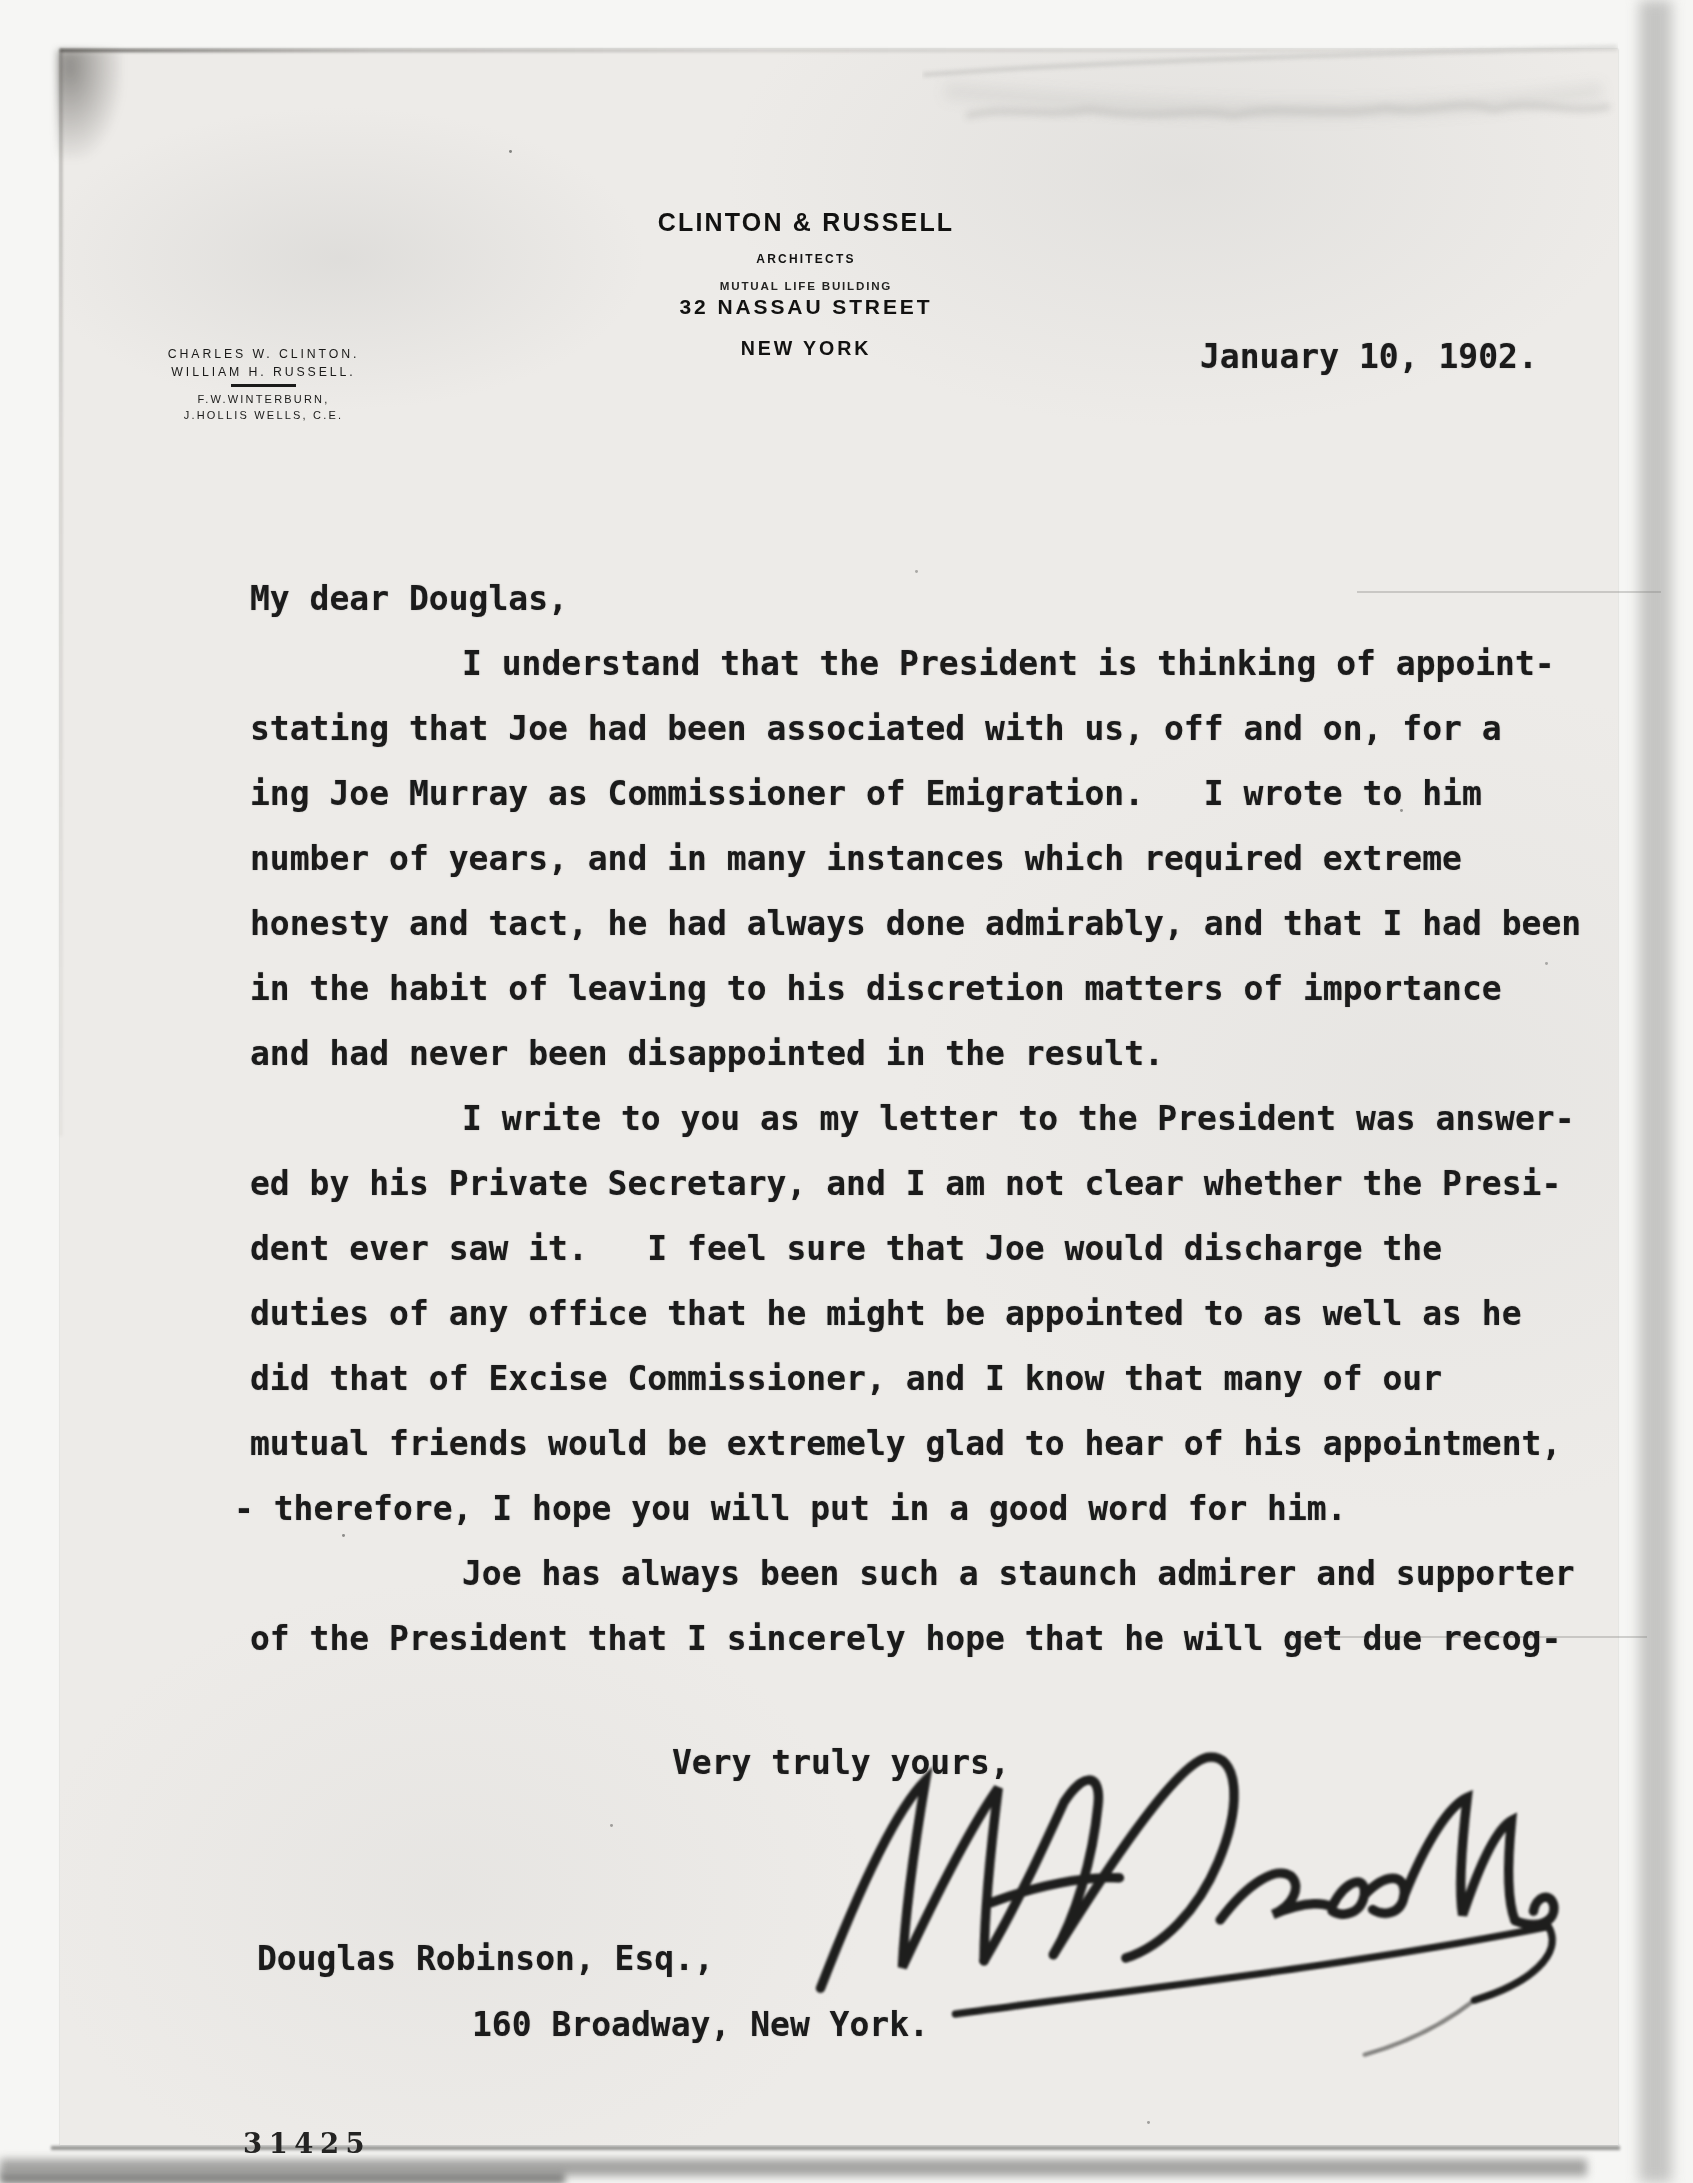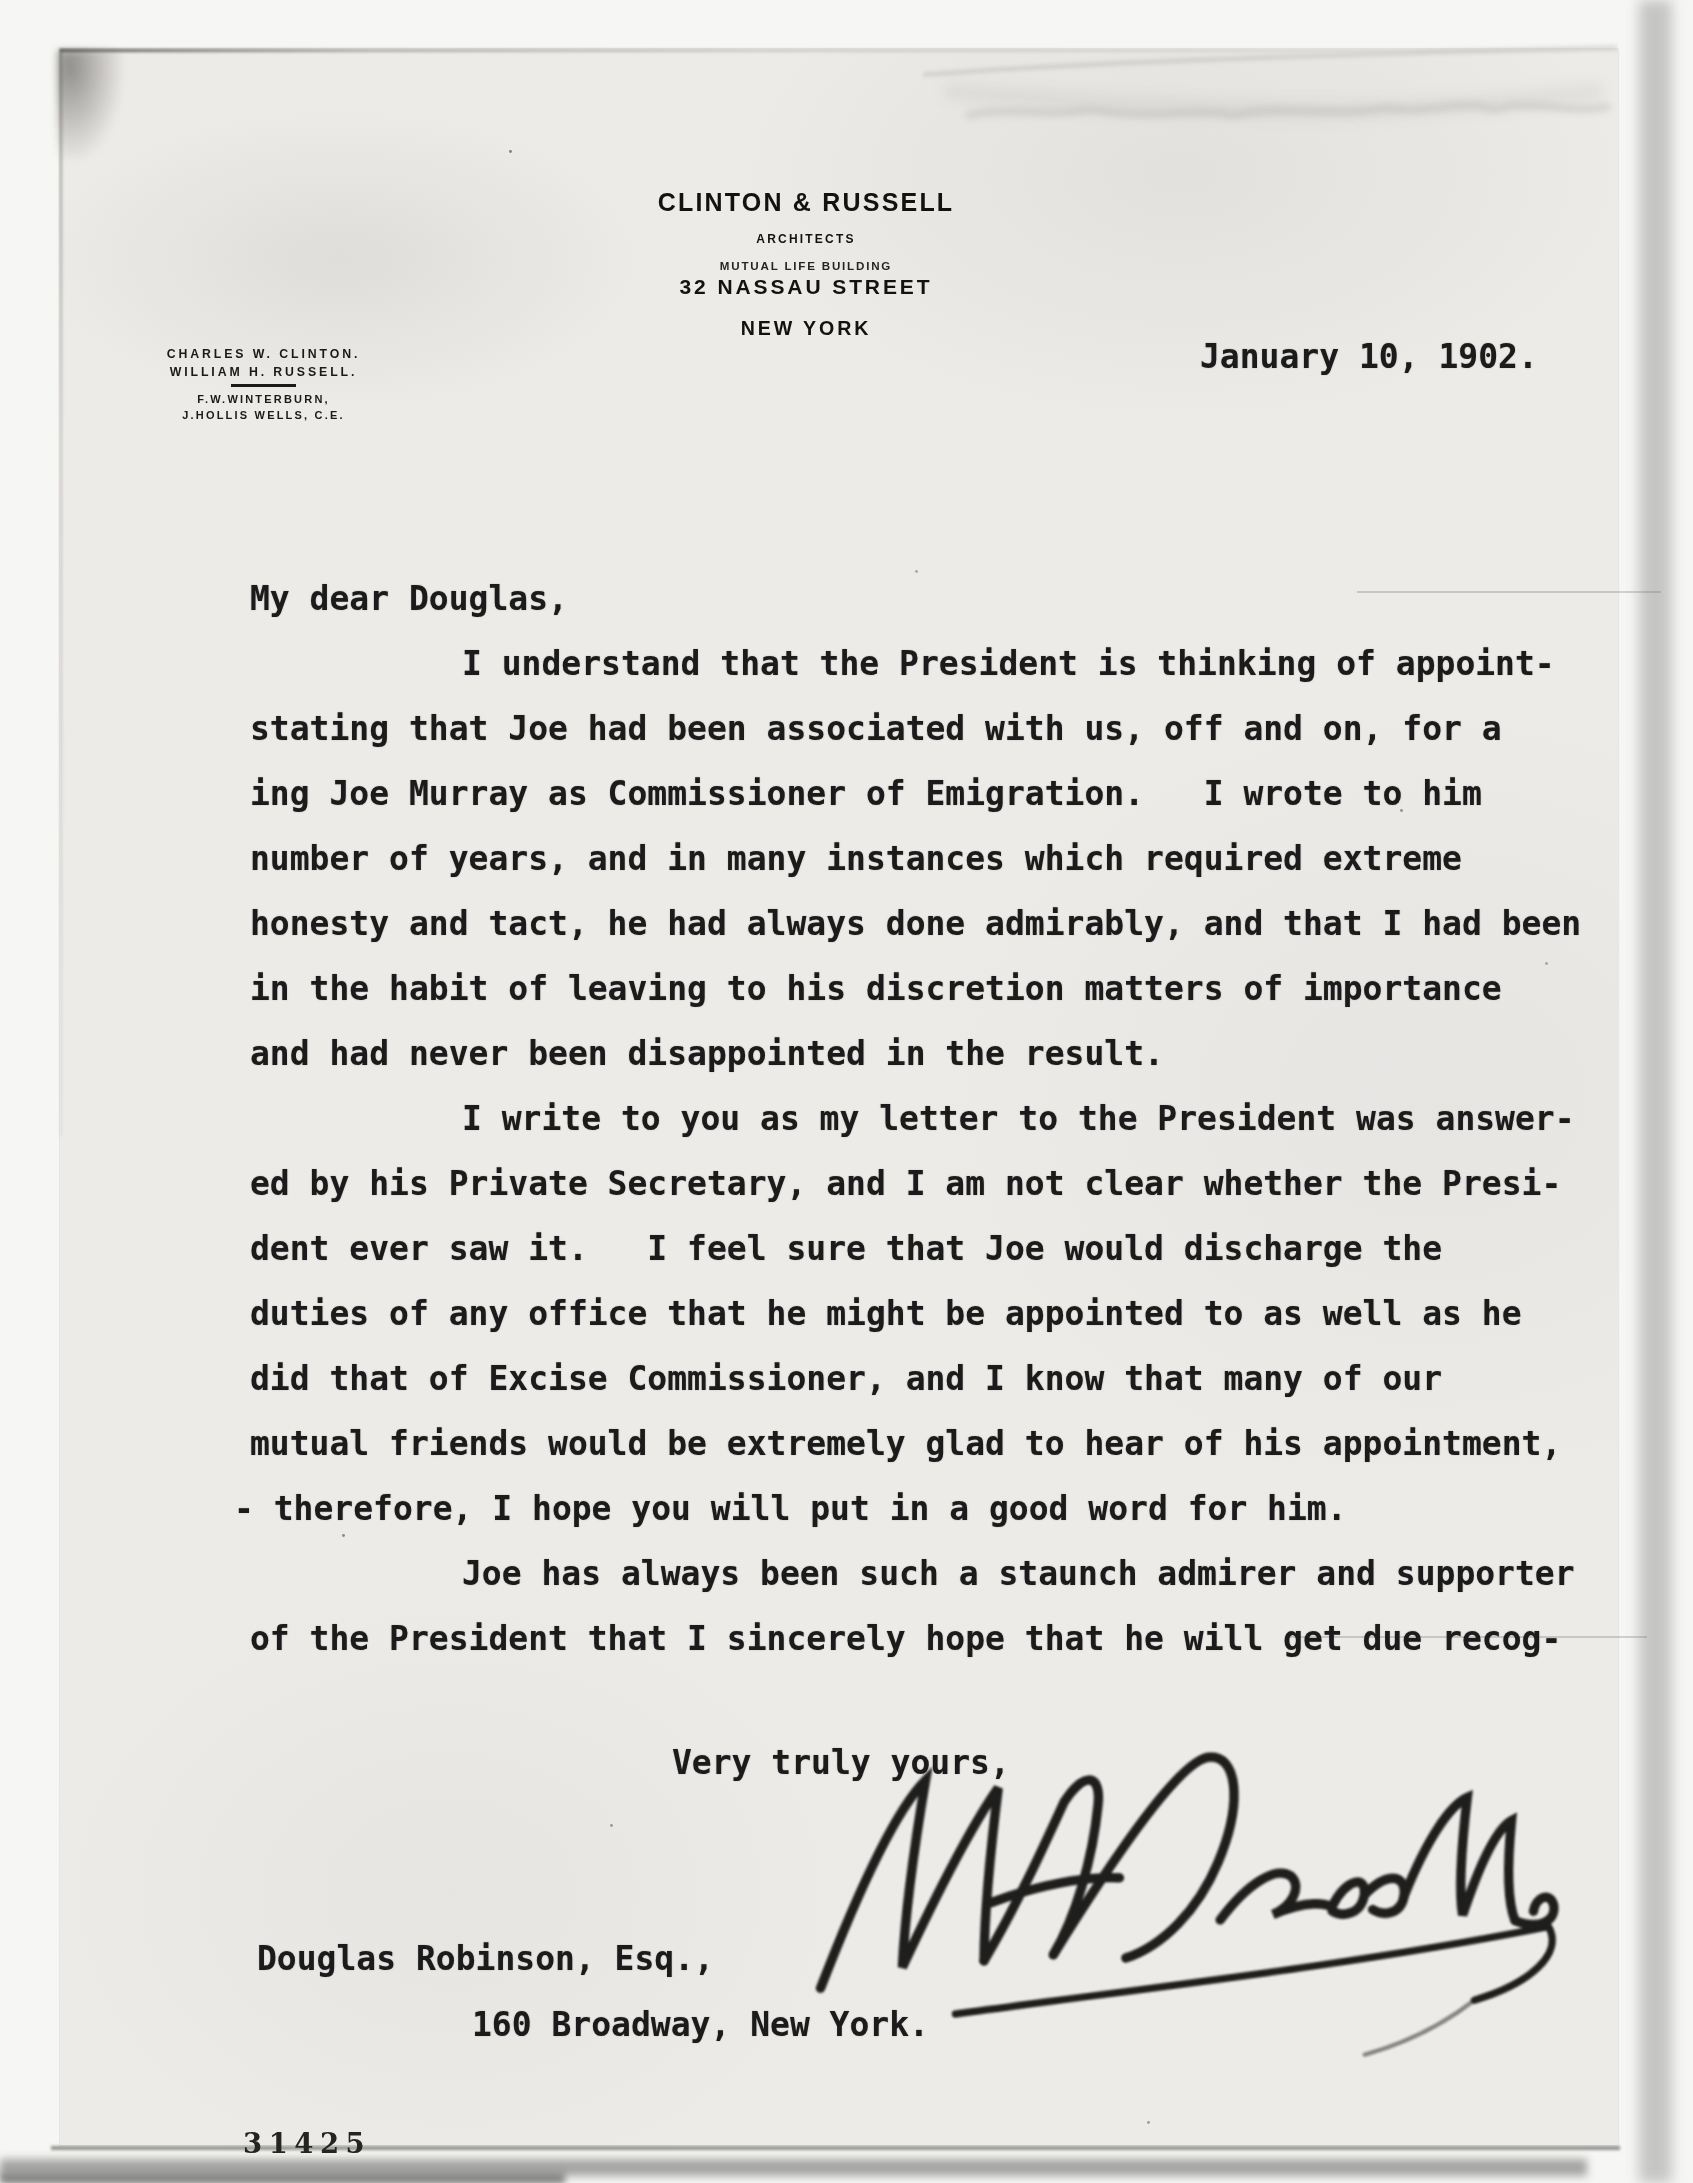--- a/index.html
+++ b/index.html
@@ -57,33 +57,33 @@
   .scratch.s2{left:1225px;top:1587px;width:362px;}
   .specks{position:absolute;left:449px;top:101px;width:2.9px;height:2.9px;border-radius:50%;
     background:rgba(45,45,43,.55);
     box-shadow:891px 659px 0 rgba(45,45,43,.45), 203px 1094px 0 rgba(45,45,43,.4),
       -167px 1384px 0 rgba(45,45,43,.5), 638px 1971px 0 rgba(45,45,43,.4),
       1036px 812px 0 rgba(45,45,43,.35), 101px 1674px 0 rgba(45,45,43,.4),
       406px 420px 0 rgba(45,45,43,.35), 1196px 254px 0 rgba(45,45,43,.3);
   }
   
   .letterhead{
-    position:absolute;left:746px;top:140px;width:435px;
+    position:absolute;left:746px;top:160px;width:435px;
     transform:translateX(-50%);text-align:center;
     font-family:"Liberation Sans", sans-serif;font-weight:bold;color:#121211;
     filter:blur(0.3px);
   }
   .lh-firm   {font-size:25px;line-height:27.5px;letter-spacing:2.2px;}
   .lh-role   {font-size:12px;line-height:25px;letter-spacing:2.2px;margin-top:10px;}
   .lh-bldg   {font-size:11.6px;line-height:14.5px;letter-spacing:1.8px;margin-top:7.2px;opacity:.92;}
   .lh-street {font-size:21px;line-height:24px;letter-spacing:2.9px;margin-top:2px;}
   .lh-city   {font-size:19.6px;line-height:22.5px;letter-spacing:2.9px;margin-top:18px;}
   .partners{
     position:absolute;left:91px;top:296px;width:225px;text-align:center;
-    font-family:"Liberation Sans", sans-serif;font-weight:bold;color:#1a1a19;
+    font-family:"Liberation Sans", sans-serif;font-weight:normal;color:#1a1a19;
     filter:blur(0.3px);
   }
   .partner-line{font-size:12.3px;line-height:18px;letter-spacing:2.9px;white-space:nowrap;}
   .partners-rule{width:65px;height:2.9px;background:#1a1a19;margin:2.9px auto 4.3px auto;}
   .assoc-line{font-size:11px;line-height:16px;letter-spacing:2.2px;white-space:nowrap;}
   
   .typed{
     font-family:"DejaVu Sans Mono", monospace;font-weight:bold;color:#1b1b1b;
     text-shadow:0 0 1.4px rgba(27,27,27,.35);filter:blur(0.2px);
   }

